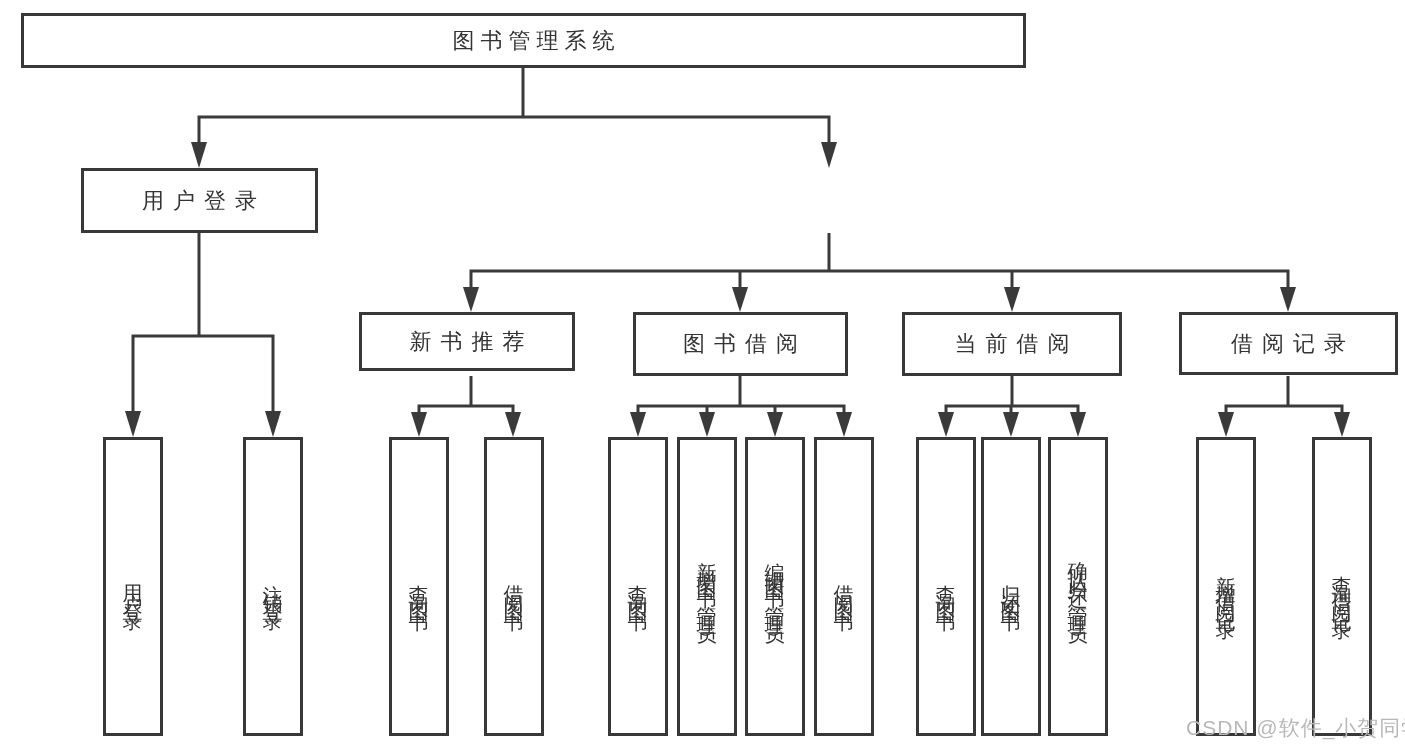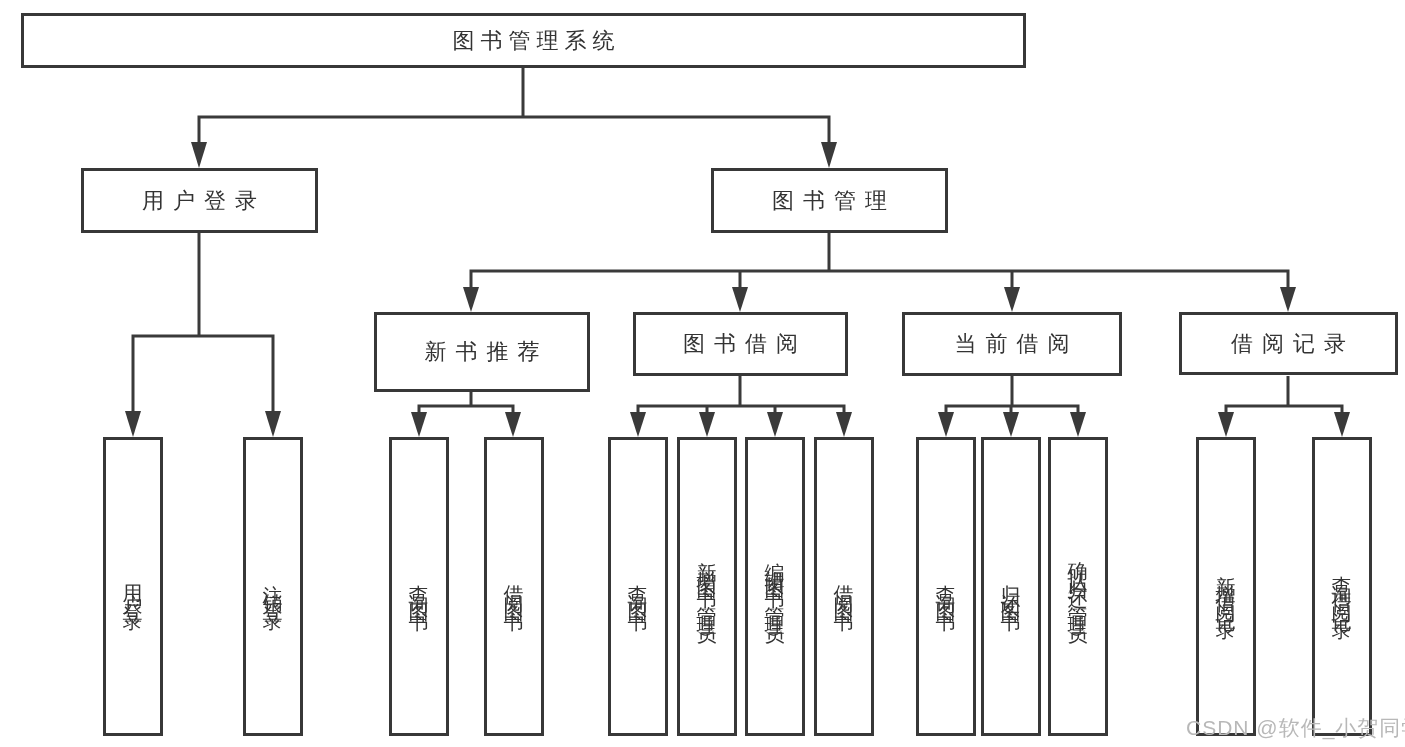--- a/index.html
+++ b/index.html
@@ -84,25 +84,22 @@
     </g>
   </svg>
 
   <div class="box" style="left:21px;top:13px;width:1005px;height:55px">
     <span class="root-label">图书管理系统</span>
   </div>
 
   <div class="box" style="left:81px;top:168px;width:237px;height:65px">
     <span class="h-label">用户登录</span>
   </div>
-  <div class="box" style="left:711px;top:168px;width:237px;height:65px">
-    <span class="h-label">图书管理</span>
-  </div>
 
-  <div class="box" style="left:374px;top:312px;width:216px;height:80px">
+  <div class="box" style="left:359px;top:312px;width:216px;height:59px">
     <span class="h-label">新书推荐</span>
   </div>
   <div class="box" style="left:902px;top:312px;width:220px;height:64px">
     <span class="h-label">当前借阅</span>
   </div>
   <div class="box" style="left:633px;top:312px;width:215px;height:64px">
     <span class="h-label">图书借阅</span>
   </div>
   <div class="box" style="left:1179px;top:312px;width:219px;height:63px">
     <span class="h-label">借阅记录</span>

